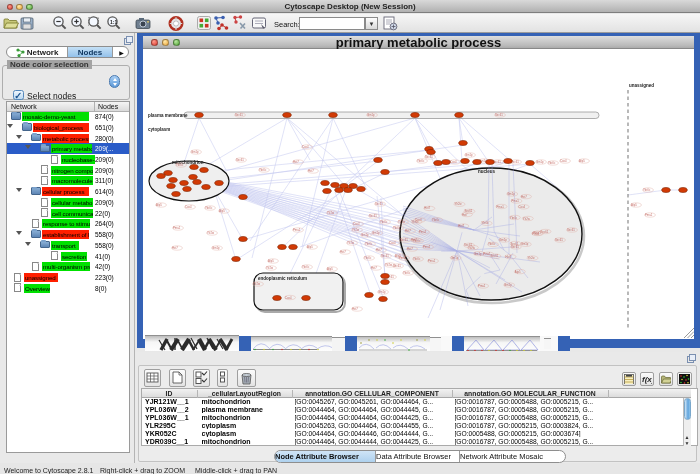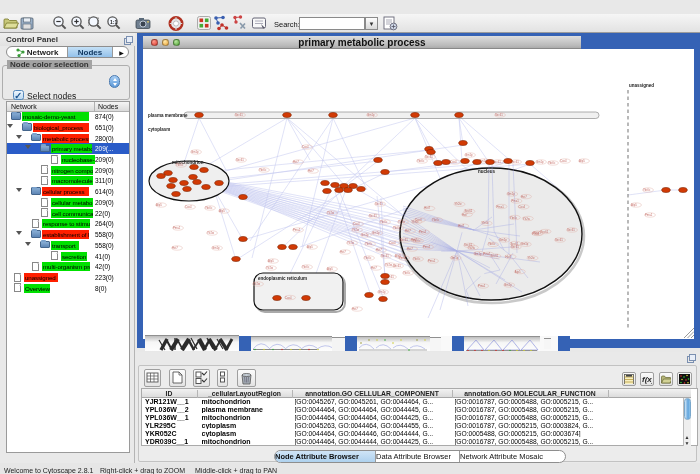--- a/index.html
+++ b/index.html
@@ -34,21 +34,21 @@
 .tlbl{position:absolute;top:1.2px;padding:0 1px;white-space:nowrap;overflow:hidden;line-height:9px;font-size:6.2px;letter-spacing:-0.1px}
 .tcnt{position:absolute;left:88px;top:1.2px;line-height:9px}
 .tarr{position:absolute;top:2.2px;width:0;height:0;border-left:3.2px solid transparent;border-right:3.2px solid transparent;border-top:4.5px solid #555}
 .tfold{position:absolute;top:1.4px;width:10px;height:7.5px;background:linear-gradient(#89aed4,#5d85b5);border:0.5px solid #44658c;border-radius:1px}
 .tfold:before{content:"";position:absolute;left:0;top:-1.8px;width:4.5px;height:2px;background:#7ba2cc;border-radius:1px 1px 0 0}
 .tfile{position:absolute;top:0.9px;width:7px;height:9px;background:#fff;border:0.6px solid #888}
 .tfile:before{content:"";position:absolute;right:-0.5px;top:-0.5px;border-left:2.5px solid transparent;border-bottom:2.5px solid #bbb}
 
 #desktop{left:135px;top:33px;width:565px;height:319px;background:#e8e8e8}
 #netwin{position:absolute;left:2px;top:0;width:563px;height:315px;background:#3562b5}
-#nettitle{position:absolute;left:6px;top:3px;width:438px;height:13px;background:linear-gradient(#dedede,#b9b9b9 80%,#ababab);border-bottom:1px solid #888;text-align:center;font-size:10px;font-weight:bold;color:#111;line-height:13px}
+#nettitle{position:absolute;left:6px;top:3px;width:551px;height:13px;background:linear-gradient(#dedede,#b9b9b9 80%,#ababab);border-bottom:1px solid #888;text-align:center;font-size:13px;font-weight:bold;color:#111;line-height:13px}
 
 .mini{position:absolute;background:linear-gradient(#bdbdbd,#f6f6f6 40%,#fdfdfd);border-top:1px solid #909090}
 .bluebar{position:absolute;background:#3562b5}
 
 #dpanel{left:135px;top:352px;width:565px;height:112px;background:#e9e9e9}
 #dphead{position:absolute;left:0;top:0;width:565px;height:13px;font-size:8px;font-weight:bold;color:#333;padding-left:7px;line-height:13px;background:linear-gradient(#ededed,#dfdfdf)}
 #dpbody{position:absolute;left:3px;top:13px;width:559px;height:97px;background:#ececec;border:1px solid #c2c2c2;border-radius:2px}
 .dbtn{position:absolute;background:linear-gradient(#fbfbfb,#e3e3e3);border:1px solid #9f9f9f;border-radius:2px}
 #dtable{position:absolute;left:1.5px;top:22px;width:557px;height:58px;background:#fff;border:1px solid #aaa}
 #dthead{position:absolute;left:0;top:0;width:549px;height:8.5px;background:linear-gradient(#f2f2f2,#dcdcdc);border-bottom:1px solid #a8a8a8;font-size:6.8px;font-weight:bold;color:#222}
@@ -61,20 +61,25 @@
 
 #seg{position:absolute;left:274px;top:450px;width:292px;height:13px;background:#fff;border:1px solid #8e8e8e;border-radius:7px;font-size:7.5px;color:#111;overflow:hidden}
 .segi{position:absolute;top:0;height:13px;text-align:left;line-height:12px}
 
 #status{left:0;top:463px;width:700px;height:11px;background:#e6e6e6;font-size:7px;color:#222}
 #status span{position:absolute;top:3.5px}
 .icon{position:absolute}
 </style></head><body>
 <div id="app">
 
+<div id="mactitle" class="abs">Cytoscape Desktop (New Session)
+  <div class="light" style="left:6.5px;background:radial-gradient(circle at 35% 30%,#ff9a8a,#e0443a)"></div>
+  <div class="light" style="left:16.3px;background:radial-gradient(circle at 35% 30%,#ffe9a8,#f0a83c)"></div>
+  <div class="light" style="left:26.1px;background:radial-gradient(circle at 35% 30%,#b8e8a0,#58a839)"></div>
+</div>
 
 <div id="toolbar" class="abs">
 <svg class="tbtn" style="left:3px" width="16" height="17" viewBox="0 0 16 17">
         <path d="M1,13 L1,5 Q1,4 2,4 L5,4 L6.5,5.5 L13,5.5 Q14,5.5 14,6.5 L14,13 Z" fill="#c8c87a" stroke="#77772a" stroke-width="0.8"></path>
         <path d="M1,13 L3.5,8 L15.5,8 L13,13 Z" fill="#dede9a" stroke="#77772a" stroke-width="0.8"></path>
       </svg>
 <svg class="tbtn" style="left:18.5px" width="16" height="17" viewBox="0 0 16 17">
         <rect x="2" y="3" width="12" height="11" rx="1" fill="#9bb0c8" stroke="#51606f" stroke-width="0.8"></rect>
         <rect x="4.5" y="3" width="7" height="4" fill="#e8eef4" stroke="#51606f" stroke-width="0.6"></rect>
         <rect x="4" y="9" width="8" height="5" fill="#e0e0e0" stroke="#51606f" stroke-width="0.6"></rect>
@@ -148,21 +153,20 @@
         <path d="M4,5 L10,5 M4,7 L10,7 M4,9 L8,9" stroke="#889" stroke-width="0.7"></path>
         <circle cx="11.5" cy="11.5" r="3.4" fill="#cfd8e8" stroke="#556" stroke-width="0.8"></circle>
         <path d="M11.5,9.5 L11.5,13.5 M9.5,11.5 L13.5,11.5" stroke="#556" stroke-width="0.8"></path>
       </svg>
 <span id="searchlbl">Search:</span>
 <div id="searchbox"></div>
 <div id="searchdrop">▼</div>
 </div>
 
 <div id="cpanel" class="abs">
-  <div id="cphead">Control Panel</div>
   <svg class="icon" style="left:124px;top:3px" width="9" height="9">
         <rect x="0.5" y="2.5" width="6" height="6" fill="none" stroke="#7a8fb0" stroke-width="1"></rect>
         <rect x="2.5" y="0.5" width="6" height="6" fill="#e8eef8" stroke="#7a8fb0" stroke-width="1"></rect>
       </svg>
   <div id="cptabs">
     <div id="tabnet"><svg width="9" height="9" style="vertical-align:-1.5px">
             <circle cx="2" cy="2" r="1.6" fill="#3a9c3a"></circle>
             <circle cx="7" cy="4" r="1.6" fill="#3a9c3a"></circle>
             <circle cx="3" cy="7.5" r="1.6" fill="#3a9c3a"></circle>
             <line x1="2" y1="2" x2="7" y2="4" stroke="#3a9c3a" stroke-width="0.8"></line>

